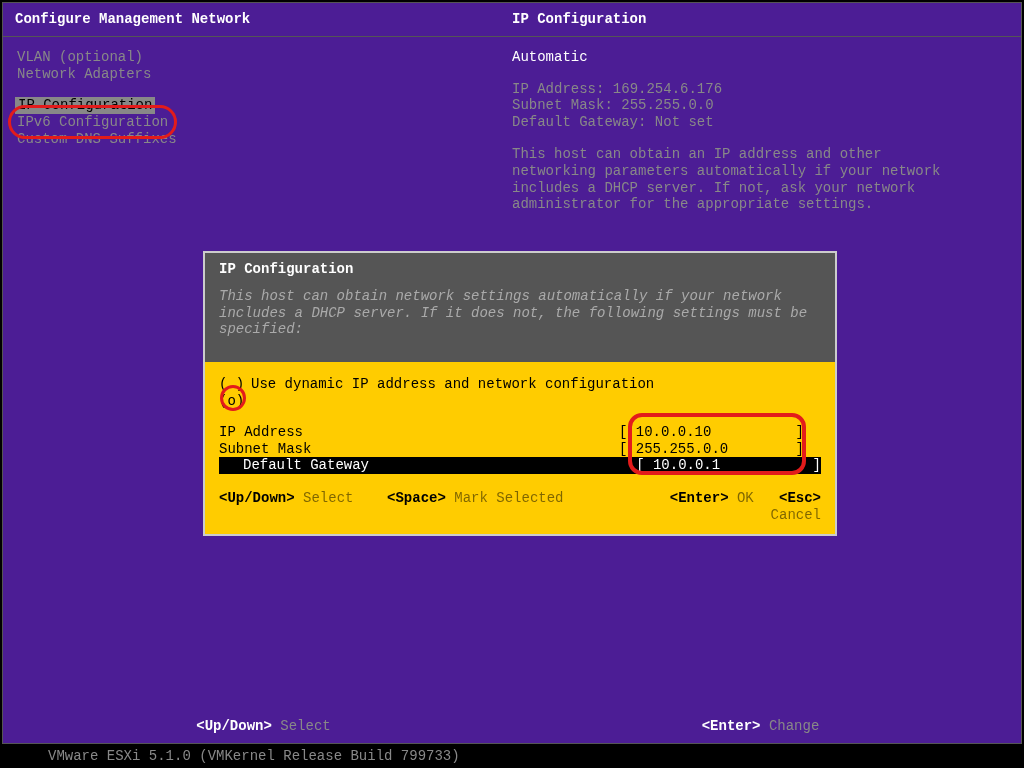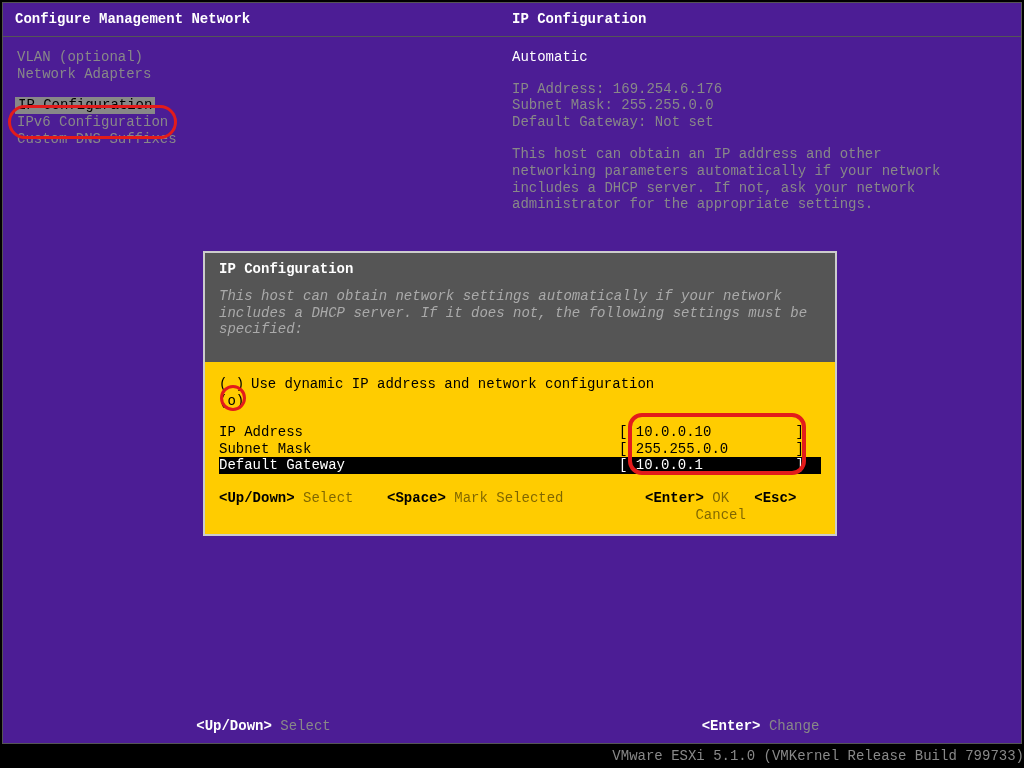--- a/index.html
+++ b/index.html
@@ -52,21 +52,21 @@
     right: 12px;
     display: flex;
     color: #fff;
     font-weight: bold;
   }
   .footer-main .f-left { flex:1; text-align:center;}
   .footer-main .f-center { flex:1; text-align:center;}
   .footer-main .f-right { flex:1; text-align:right;}
   .footer-main .hint-text { color: #888; font-weight:normal;}
   .version-bar {
-    text-align: right;
+    text-align: left;
     color: #888;
     font-size: 14px;
     padding-top: 2px;
     margin-left: 48px;
   }
 
   
   .highlight {
     position: absolute;
     border: 3px solid #e31b1b;
@@ -133,28 +133,29 @@
   .field-row {
     display:flex;
     padding: 0;
     align-items: flex-end;
   }
   .field-row .label { width: 400px; }
   .field-row .value { white-space: pre; }
   .field-row.active {
     background: #000;
     color: #fff;
+    padding-left: 24px;
   }
   .modal-footer {
     padding: 12px 14px 10px 14px;
     display: flex;
     font-weight: bold;
   }
   .modal-footer .mf-left { flex: 2; }
-  .modal-footer .mf-right { flex: 1; text-align: center;}
+  .modal-footer .mf-right { flex: 1; text-align: right;}
   .key { color: #000; font-weight: bold;}
   .modal-footer .hint { color: rgba(0,0,0,0.5); font-weight: normal;}
 </style>
 </head>
 <body>
 
 <div class="screen">
   <div class="header">
     <div class="header-left">Configure Management Network</div>
     <div class="header-right">IP Configuration</div>

